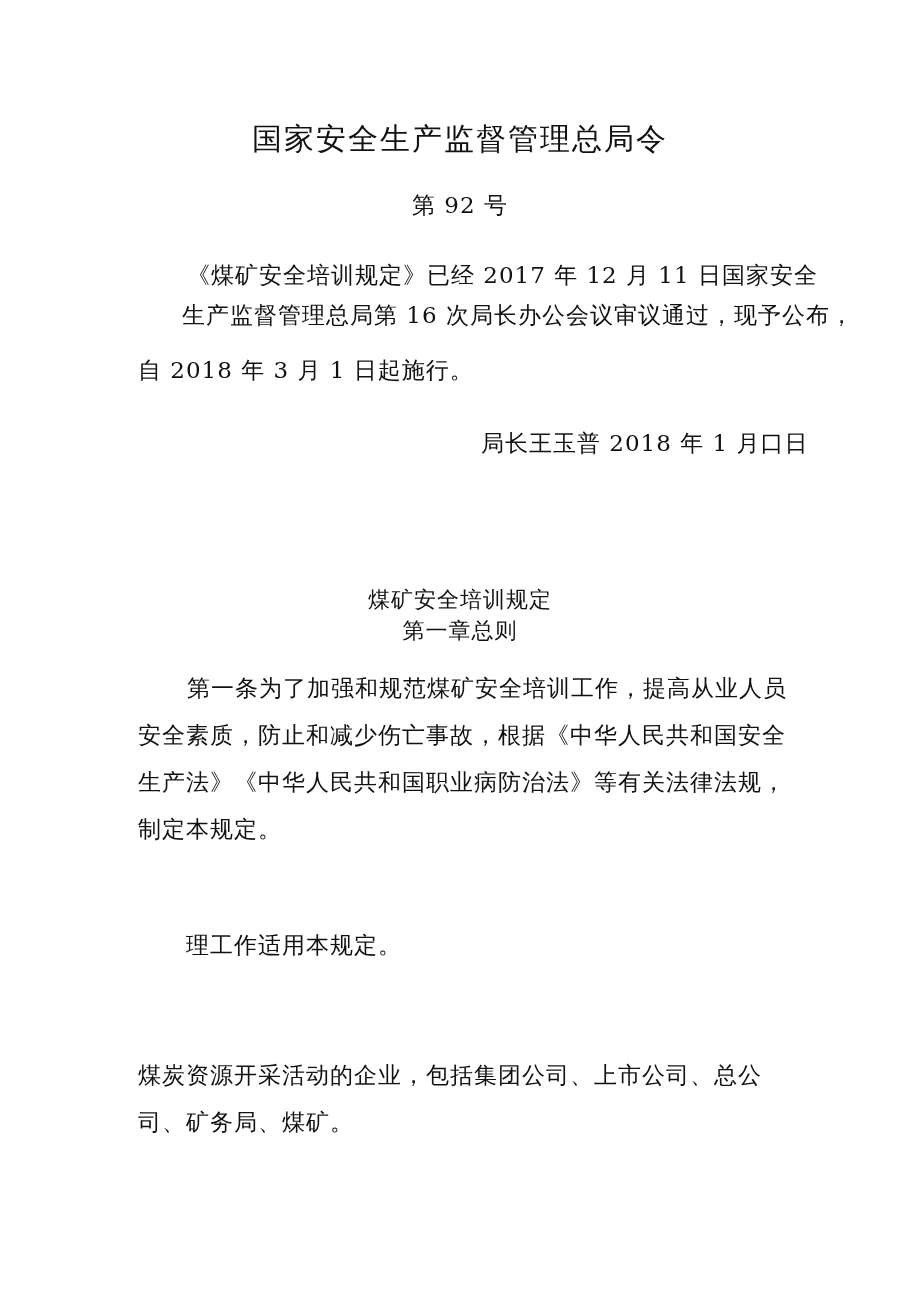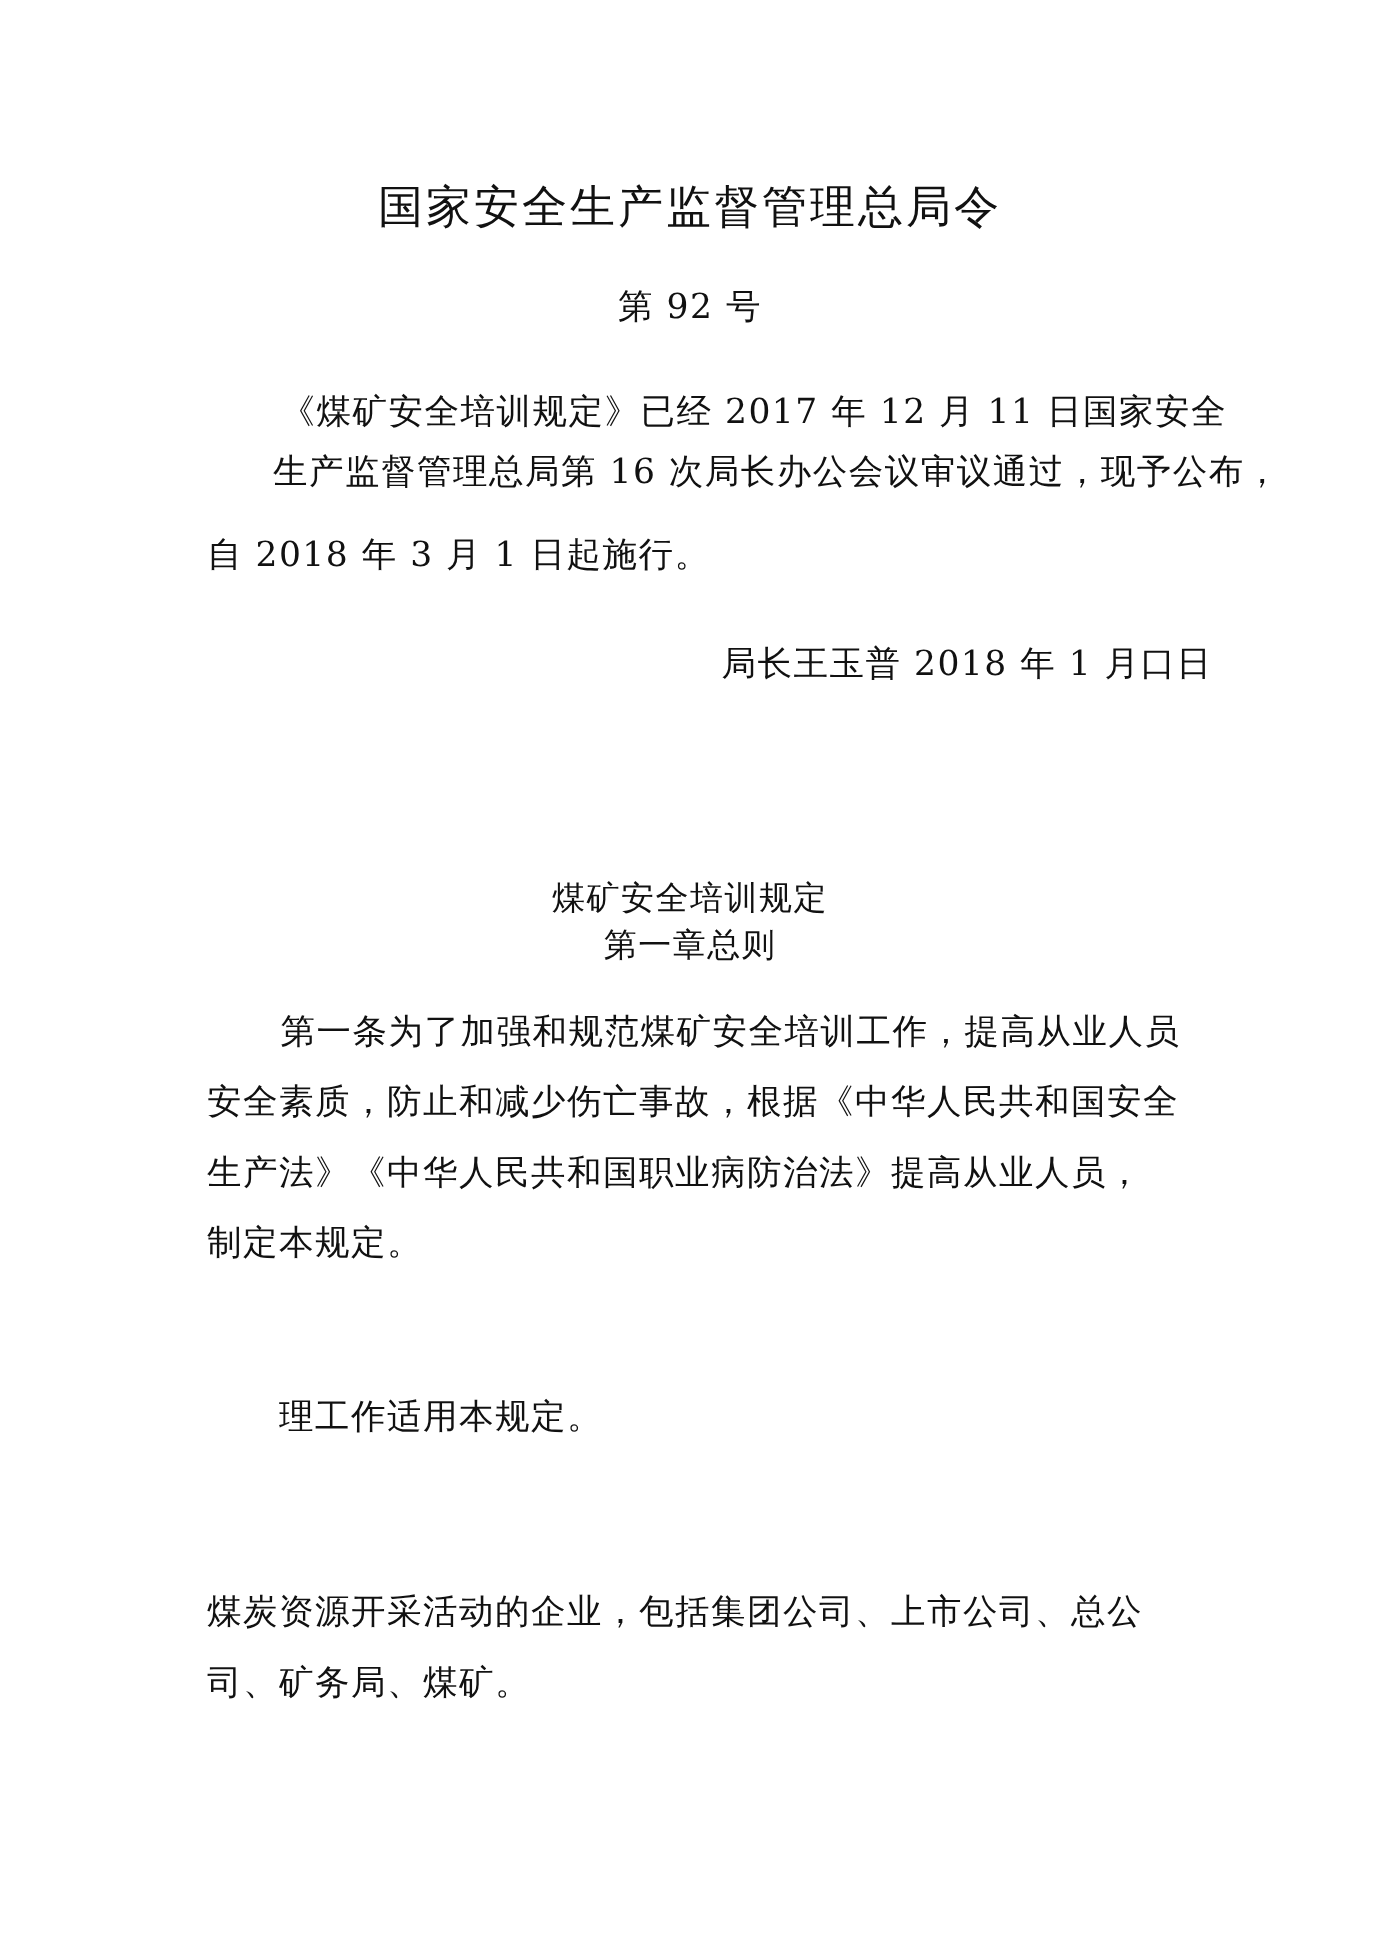--- a/index.html
+++ b/index.html
@@ -23,21 +23,21 @@
   <div class="line" style="left:138px; top:300px;margin-left:44px;">生产监督管理总局第 16 次局长办公会议审议通过，现予公布，</div>
   <div class="line" style="left:138px; top:355px;">自 2018 年 3 月 1 日起施行。</div>
 
   <div class="line" style="left:481px; top:428px;">局长王玉普 2018 年 1 月口日</div>
 
   <div class="line sub center" style="top:573px;">煤矿安全培训规定</div>
   <div class="line sub center" style="top:604px;">第一章总则</div>
 
   <div class="line" style="left:138px; top:720px;">安全素质，防止和减少伤亡事故，根据《中华人民共和国安全</div>
   <div class="line" style="left:187px; top:673px;">第一条为了加强和规范煤矿安全培训工作，提高从业人员</div>
-  <div class="line" style="left:138px; top:767px;">生产法》《中华人民共和国职业病防治法》提高从业人员，</div>
+  <div class="line" style="left:138px; top:767px;">生产法》《中华人民共和国职业病防治法》等有关法律法规，</div>
   <div class="line" style="left:138px; top:814px;">制定本规定。</div>
 
   <div class="line" style="left:138px; top:930px;margin-left:48px;">理工作适用本规定。</div>
 
   <div class="line" style="left:138px; top:1107px;">司、矿务局、煤矿。</div>
   <div class="line" style="left:138px; top:1060px;">煤炭资源开采活动的企业，包括集团公司、上市公司、总公</div>
 
 </div>
 
 </body></html>

